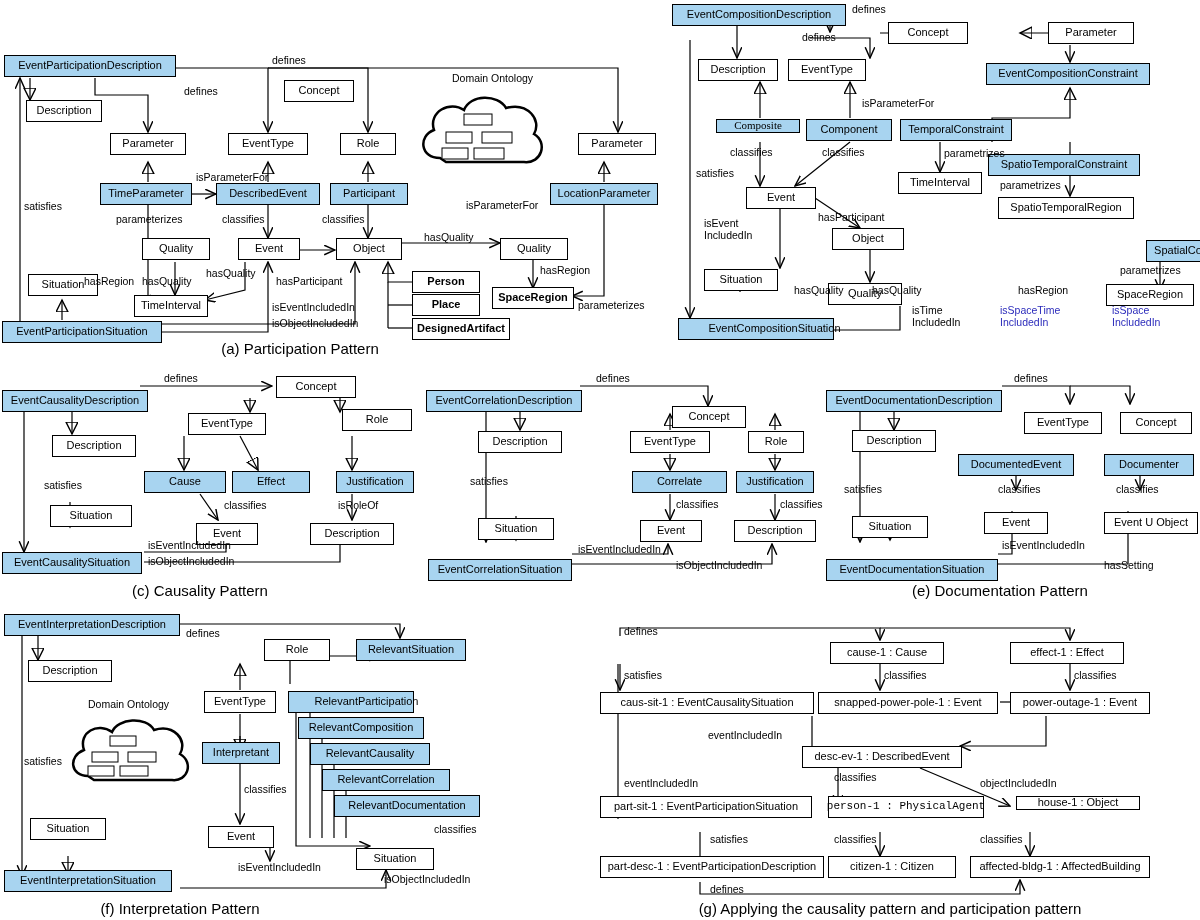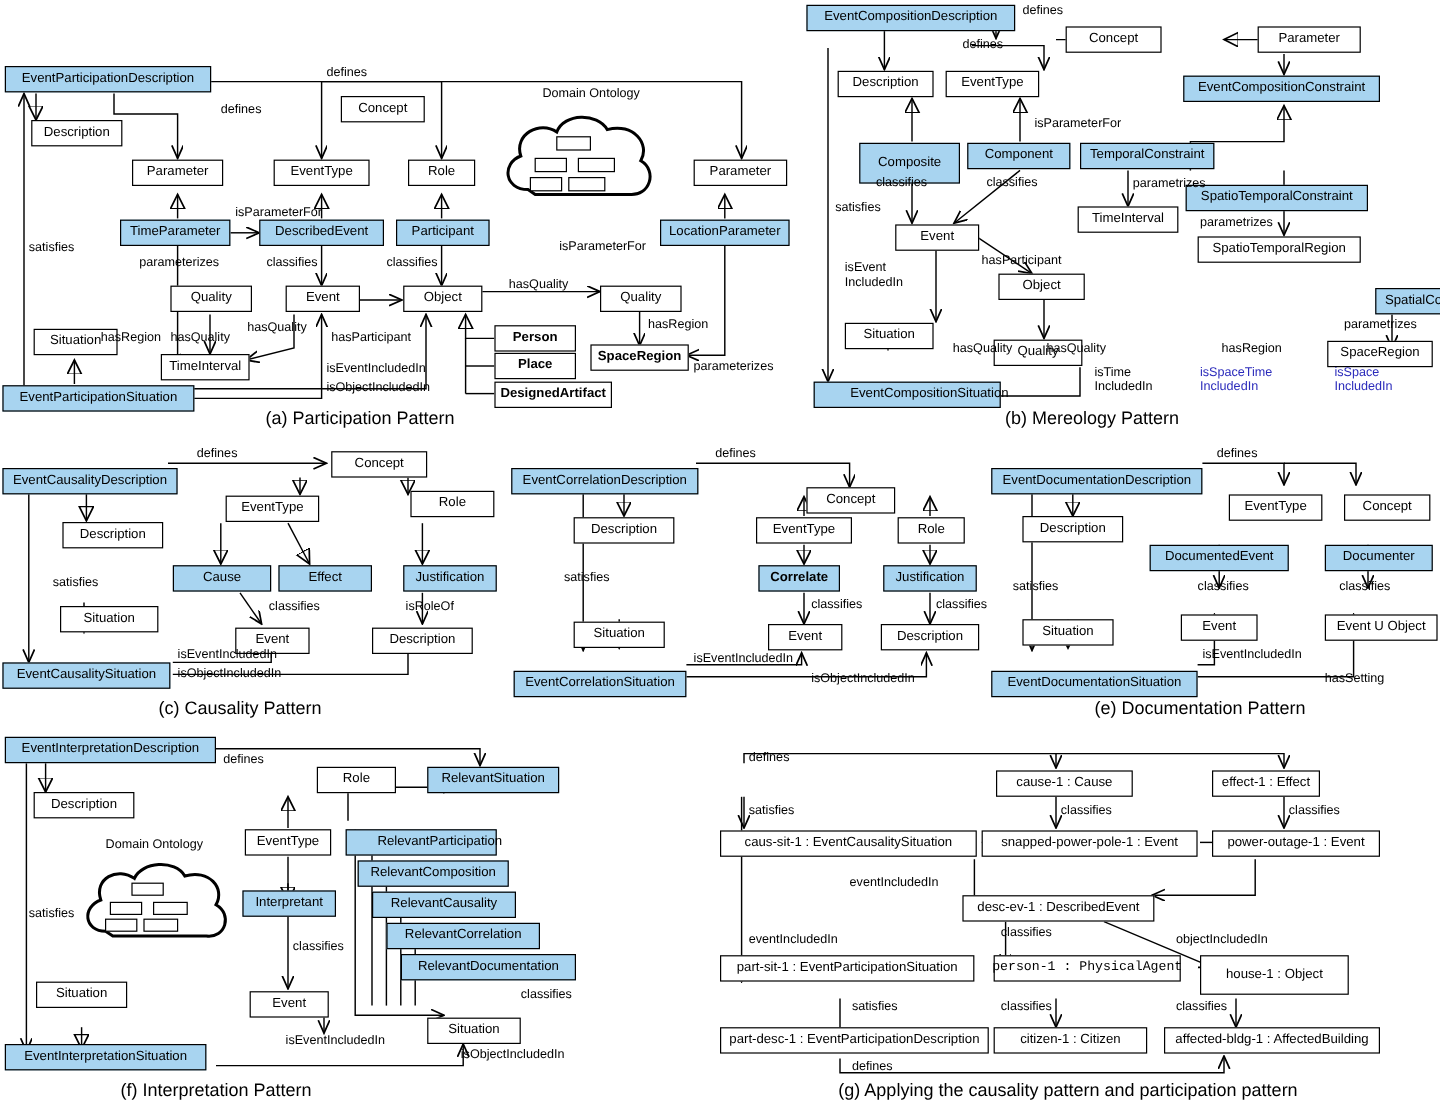--- a/index.html
+++ b/index.html
@@ -151,21 +151,21 @@
     <polyline points="140,292 140,272" marker-end="url(#tri)"></polyline>
     <polyline points="230,330 160,330"></polyline>
     <polyline points="300,306 300,330 160,330" marker-end="url(#arr)"></polyline>
   </svg>
   <div class="node blue" style="left:72px;top:4px;width:174px;height:22px;">EventCompositionDescription</div>
   <div class="node" style="left:288px;top:22px;width:80px;height:22px;">Concept</div>
   <div class="node" style="left:448px;top:22px;width:86px;height:22px;">Parameter</div>
   <div class="node" style="left:98px;top:59px;width:80px;height:22px;">Description</div>
   <div class="node" style="left:188px;top:59px;width:78px;height:22px;">EventType</div>
   <div class="node blue" style="left:386px;top:63px;width:164px;height:22px;">EventCompositionConstraint</div>
-  <div class="node blue" style="left:116px;top:119px;width:84px;height:34px;">Composite</div>
+  <div class="node blue" style="left:116px;top:119px;width:84px;height:14px;font-family:Liberation Serif, serif;">Composite</div>
   <div class="node blue" style="left:206px;top:119px;width:86px;height:22px;">Component</div>
   <div class="node blue" style="left:300px;top:119px;width:112px;height:22px;">TemporalConstraint</div>
   <div class="node blue" style="left:388px;top:154px;width:152px;height:22px;">SpatioTemporalConstraint</div>
   <div class="node" style="left:146px;top:187px;width:70px;height:22px;">Event</div>
   <div class="node" style="left:298px;top:172px;width:84px;height:22px;">TimeInterval</div>
   <div class="node" style="left:398px;top:197px;width:136px;height:22px;">SpatioTemporalRegion</div>
   <div class="node" style="left:232px;top:228px;width:72px;height:22px;">Object</div>
   <div class="node blue" style="left:498px;top:240px;width:100px;height:22px;margin-left:48px;">SpatialConstraint</div>
   <div class="node" style="left:104px;top:269px;width:74px;height:22px;">Situation</div>
   <div class="node" style="left:228px;top:283px;width:74px;height:22px;">Quality</div>
@@ -182,21 +182,20 @@
   <div class="lbl" style="left:520px;top:265px;">parametrizes</div>
   <div class="lbl" style="left:96px;top:168px;">satisfies</div>
   <div class="lbl" style="left:104px;top:218px;width:70px;white-space:normal;">isEvent IncludedIn</div>
   <div class="lbl" style="left:218px;top:212px;">hasParticipant</div>
   <div class="lbl" style="left:194px;top:285px;">hasQuality</div>
   <div class="lbl" style="left:272px;top:285px;">hasQuality</div>
   <div class="lbl" style="left:418px;top:285px;">hasRegion</div>
   <div class="lbl" style="left:312px;top:305px;width:70px;white-space:normal;">isTime IncludedIn</div>
   <div class="lbl blue" style="left:400px;top:305px;width:90px;white-space:normal;">isSpaceTime IncludedIn</div>
   <div class="lbl blue" style="left:512px;top:305px;width:60px;white-space:normal;">isSpace IncludedIn</div>
-  <div class="cap" style="left:180px;top:340px;width:260px;">(b) Mereology Pattern</div>
 </div>
 
 <div class="panel" style="left:0;top:372px;width:430px;height:240px;">
   <svg class="wires" width="430" height="240">
     <polyline points="140,14 272,14" marker-end="url(#arr)"></polyline>
     <polyline points="250,26 250,40" marker-end="url(#tri)"></polyline>
     <polyline points="340,26 340,40" marker-end="url(#tri)"></polyline>
     <polyline points="72,28 72,62" marker-end="url(#tri)"></polyline>
     <polyline points="184,64 184,98" marker-end="url(#tri)"></polyline>
     <polyline points="240,64 258,98" marker-end="url(#tri)"></polyline>
@@ -243,21 +242,21 @@
     <polyline points="66,28 66,170" marker-end="url(#arr)"></polyline>
     <polyline points="96,144 96,168" marker-end="url(#tri)"></polyline>
     <polyline points="152,182 248,182 248,172" marker-end="url(#arr)"></polyline>
     <polyline points="152,192 352,192 352,172" marker-end="url(#arr)"></polyline>
   </svg>
   <div class="node blue" style="left:6px;top:18px;width:156px;height:22px;">EventCorrelationDescription</div>
   <div class="node" style="left:252px;top:34px;width:74px;height:22px;">Concept</div>
   <div class="node" style="left:210px;top:59px;width:80px;height:22px;">EventType</div>
   <div class="node" style="left:328px;top:59px;width:56px;height:22px;">Role</div>
   <div class="node" style="left:58px;top:59px;width:84px;height:22px;">Description</div>
-  <div class="node blue" style="left:212px;top:99px;width:68px;height:22px;font-weight:bold;">Correlate</div>
+  <div class="node blue" style="left:212px;top:99px;width:95px;height:22px;">Correlate</div>
   <div class="node blue" style="left:316px;top:99px;width:78px;height:22px;">Justification</div>
   <div class="node" style="left:58px;top:146px;width:76px;height:22px;">Situation</div>
   <div class="node" style="left:220px;top:148px;width:62px;height:22px;">Event</div>
   <div class="node" style="left:314px;top:148px;width:82px;height:22px;">Description</div>
   <div class="node blue" style="left:8px;top:187px;width:144px;height:22px;">EventCorrelationSituation</div>
 
   <div class="lbl" style="left:176px;top:1px;">defines</div>
   <div class="lbl" style="left:256px;top:127px;">classifies</div>
   <div class="lbl" style="left:360px;top:127px;">classifies</div>
   <div class="lbl" style="left:50px;top:104px;">satisfies</div>
@@ -366,28 +365,28 @@
     <polyline points="232,110 232,150 248,150" marker-end="url(#arr)"></polyline>
     <polyline points="466,110 466,140 380,140" marker-end="url(#arr)"></polyline>
     <polyline points="258,162 258,200" marker-end="url(#arr)"></polyline>
     <polyline points="340,162 430,200" marker-end="url(#arr)"></polyline>
     <polyline points="120,226 120,262 200,262" marker-end="url(#arr)"></polyline>
     <polyline points="120,276 120,288 440,288 440,274" marker-end="url(#arr)"></polyline>
     <polyline points="300,226 300,250" marker-end="url(#arr)"></polyline>
     <polyline points="450,226 450,250" marker-end="url(#arr)"></polyline>
   </svg>
   <div class="node" style="left:250px;top:36px;width:114px;height:22px;">cause-1 : Cause</div>
-  <div class="node" style="left:430px;top:36px;width:90px;height:22px;">effect-1 : Effect</div>
+  <div class="node" style="left:430px;top:36px;width:114px;height:22px;">effect-1 : Effect</div>
   <div class="node" style="left:20px;top:86px;width:214px;height:22px;">caus-sit-1 : EventCausalitySituation</div>
   <div class="node" style="left:238px;top:86px;width:180px;height:22px;">snapped-power-pole-1 : Event</div>
   <div class="node" style="left:430px;top:86px;width:140px;height:22px;">power-outage-1 : Event</div>
   <div class="node" style="left:222px;top:140px;width:160px;height:22px;">desc-ev-1 : DescribedEvent</div>
   <div class="node" style="left:20px;top:190px;width:212px;height:22px;">part-sit-1 : EventParticipationSituation</div>
   <div class="node" style="left:248px;top:190px;width:156px;height:22px;font-family:Liberation Mono, monospace;">person-1 : PhysicalAgent</div>
-  <div class="node" style="left:420px;top:190px;width:124px;height:33px;">house-1 : Object</div>
+  <div class="node" style="left:436px;top:190px;width:124px;height:14px;">house-1 : Object</div>
   <div class="node" style="left:20px;top:250px;width:224px;height:22px;">part-desc-1 : EventParticipationDescription</div>
   <div class="node" style="left:248px;top:250px;width:128px;height:22px;">citizen-1 : Citizen</div>
   <div class="node" style="left:390px;top:250px;width:180px;height:22px;">affected-bldg-1 : AffectedBuilding</div>
 
   <div class="lbl" style="left:44px;top:20px;">defines</div>
   <div class="lbl" style="left:44px;top:64px;">satisfies</div>
   <div class="lbl" style="left:304px;top:64px;">classifies</div>
   <div class="lbl" style="left:494px;top:64px;">classifies</div>
   <div class="lbl" style="left:128px;top:124px;">eventIncludedIn</div>
   <div class="lbl" style="left:44px;top:172px;">eventIncludedIn</div>

